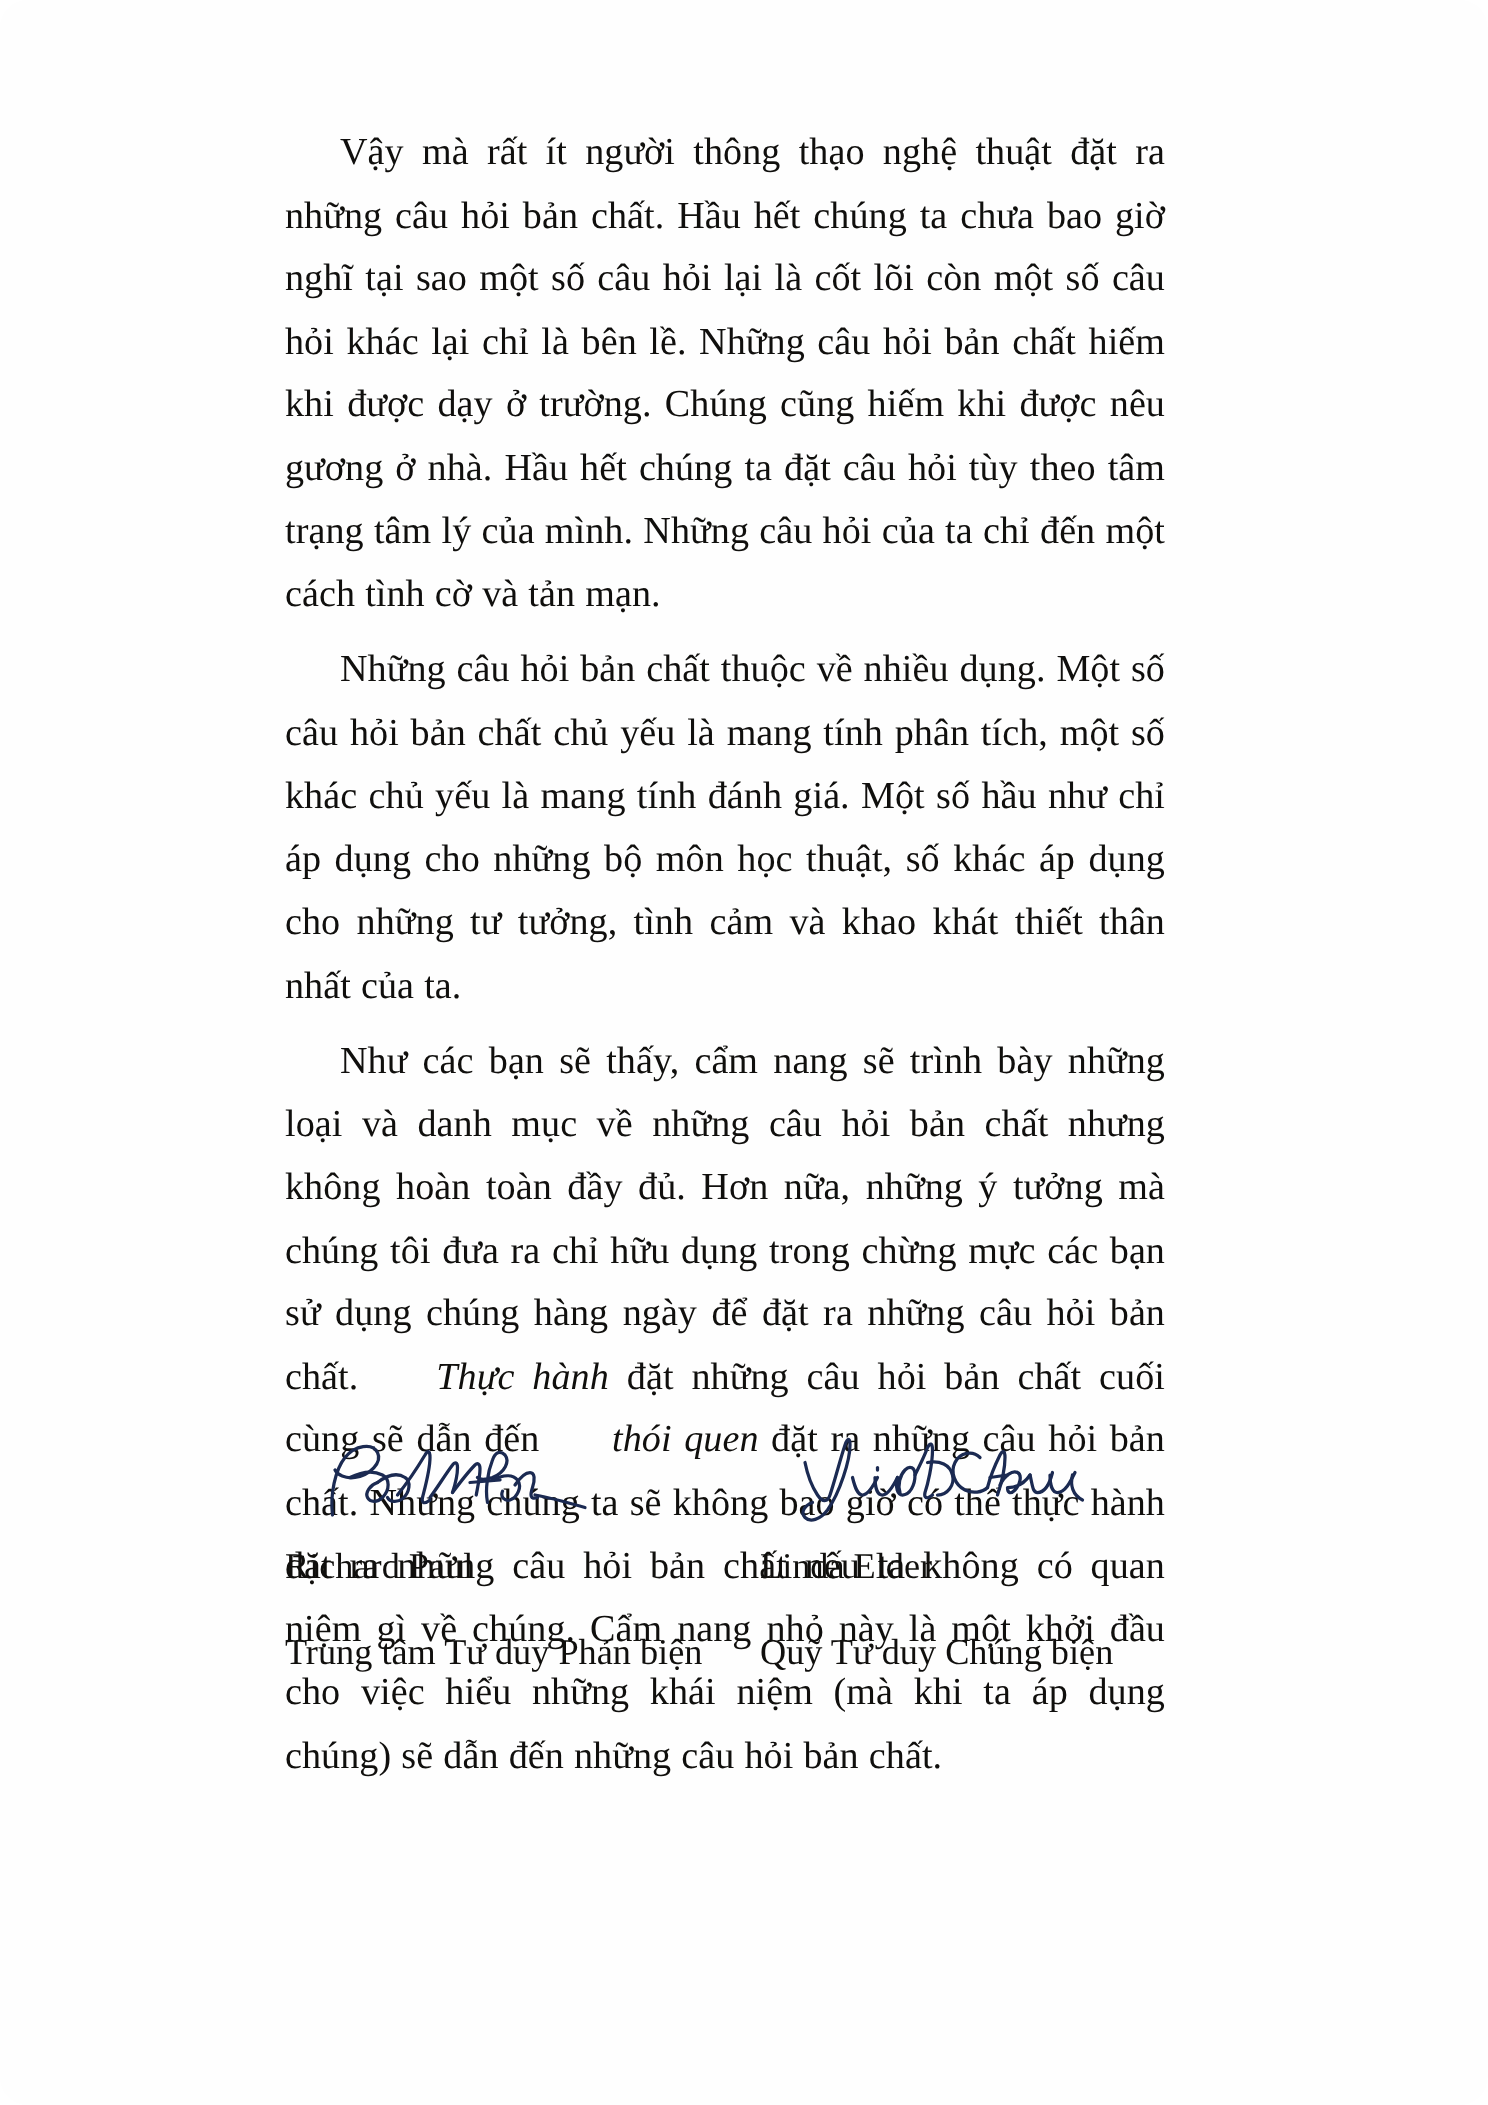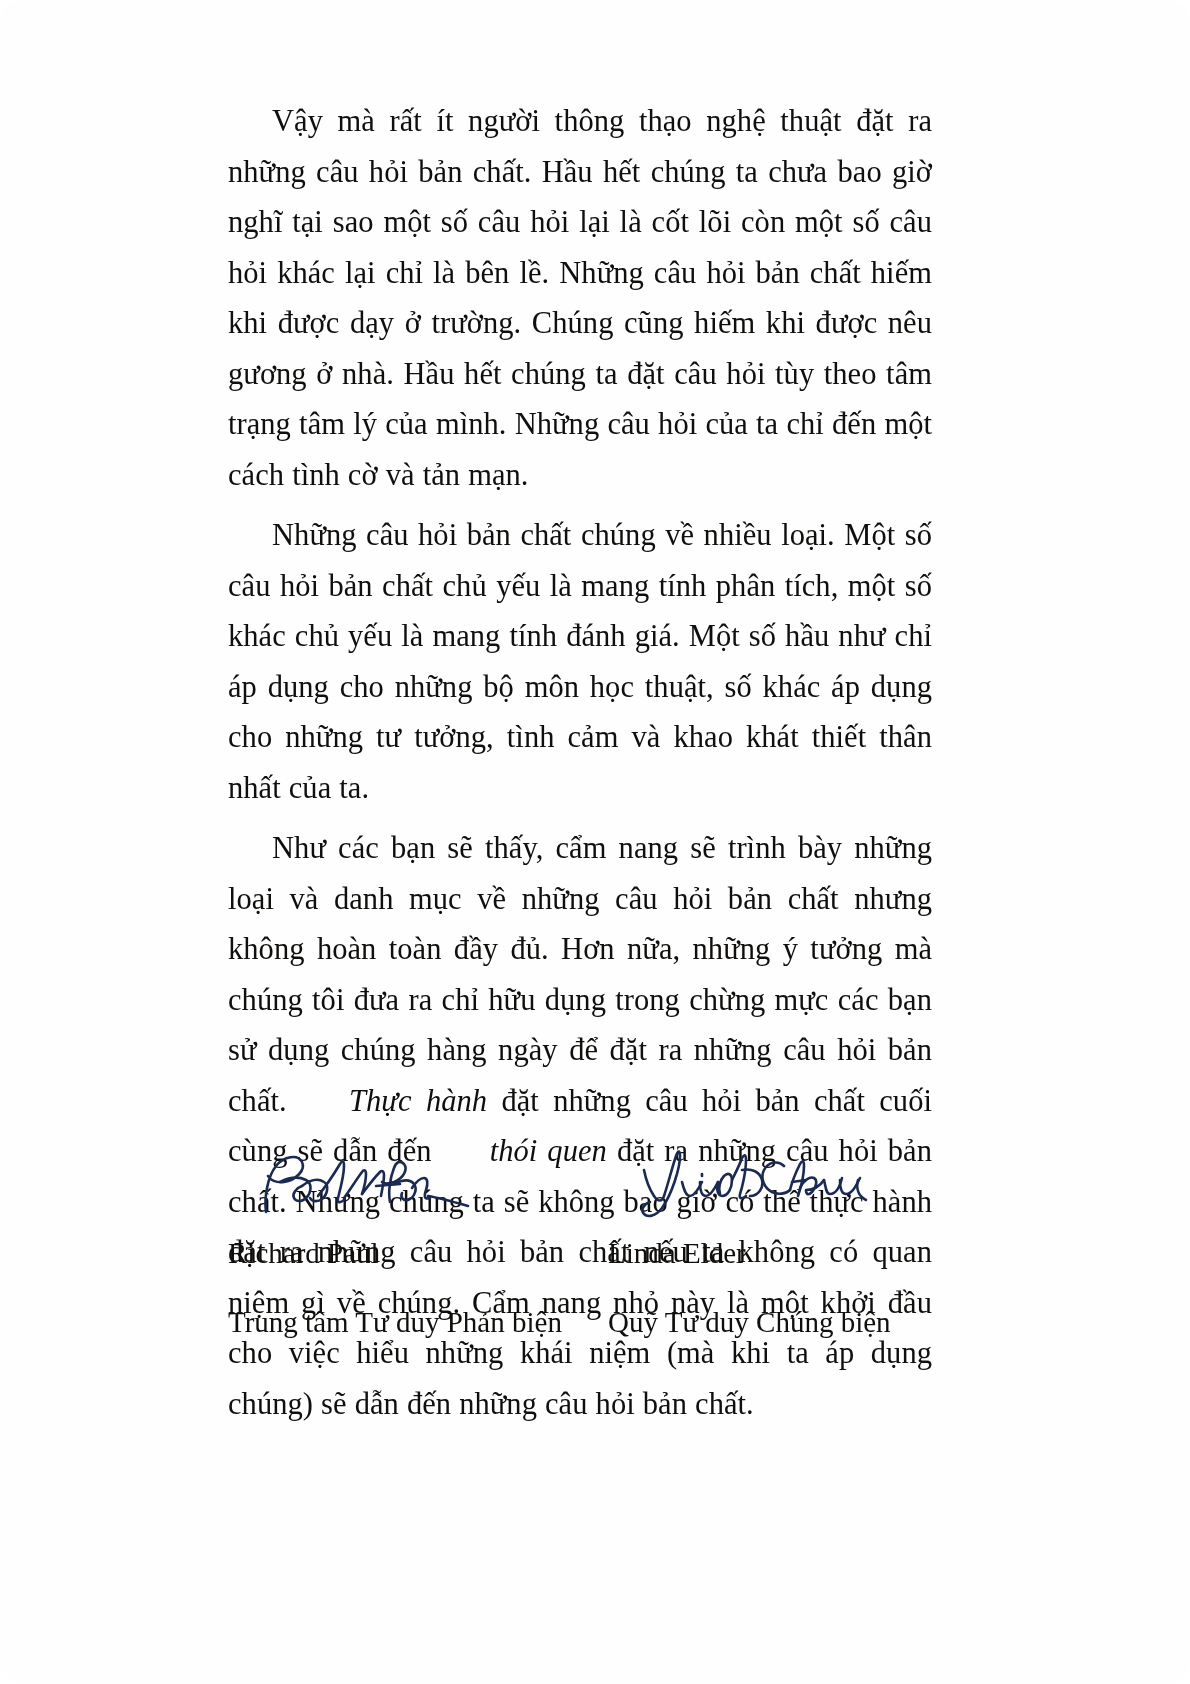--- a/index.html
+++ b/index.html
@@ -95,21 +95,21 @@
 </style>
 </head>
 <body>
 
 <div id="page">
 
   <div id="content">
 
     <p class="para">Vậy mà rất ít người thông thạo nghệ thuật đặt ra những câu hỏi bản chất. Hầu hết chúng ta chưa bao giờ nghĩ tại sao một số câu hỏi lại là cốt lõi còn một số câu hỏi khác lại chỉ  là bên lề. Những câu hỏi bản chất hiếm khi được dạy ở trường. Chúng cũng hiếm khi được nêu gương ở nhà. Hầu hết chúng ta đặt câu hỏi tùy theo tâm trạng tâm lý của mình. Những câu hỏi của ta chỉ đến một cách tình cờ và tản mạn.</p>
 
-    <p class="para">Những câu hỏi bản chất chúng về nhiều loại. Một số câu hỏi bản chất chủ yếu là mang tính phân tích, một số khác chủ yếu là mang tính đánh giá. Một số hầu như chỉ áp dụng cho những bộ môn học thuật, số khác áp dụng cho những tư tưởng, tình cảm và khao khát thiết thân nhất của ta.</p>
+    <p class="para">Những câu hỏi bản chất thuộc về nhiều dụng. Một số câu hỏi bản chất chủ yếu là mang tính phân tích, một số khác chủ yếu là mang tính đánh giá. Một số hầu như chỉ áp dụng cho những bộ môn học thuật, số khác áp dụng cho những tư tưởng, tình cảm và khao khát thiết thân nhất của ta.</p>
 
     <p class="para">
       <span>Như các bạn sẽ thấy, cẩm nang sẽ trình bày những loại và danh mục về những câu hỏi bản chất nhưng không hoàn toàn đầy đủ. Hơn nữa, những ý tưởng mà chúng tôi đưa ra chỉ hữu dụng trong chừng mực các bạn sử dụng chúng hàng ngày để đặt ra những câu hỏi bản chất. </span><em>Thực hành</em><span> đặt những câu hỏi bản chất cuối cùng sẽ dẫn đến </span><em>thói quen</em><span> đặt ra những câu hỏi bản chất. Nhưng chúng ta sẽ không bao giờ có thể thực hành đặt ra những câu hỏi bản chất nếu ta không có quan niệm gì về chúng. Cẩm nang nhỏ này là một khởi đầu cho việc hiểu những khái niệm (mà khi ta áp dụng chúng) sẽ dẫn đến những câu hỏi bản chất.</span>
     </p>
 
   </div>
 
   <div id="signature-block">
 
     <div class="sig-column left">

